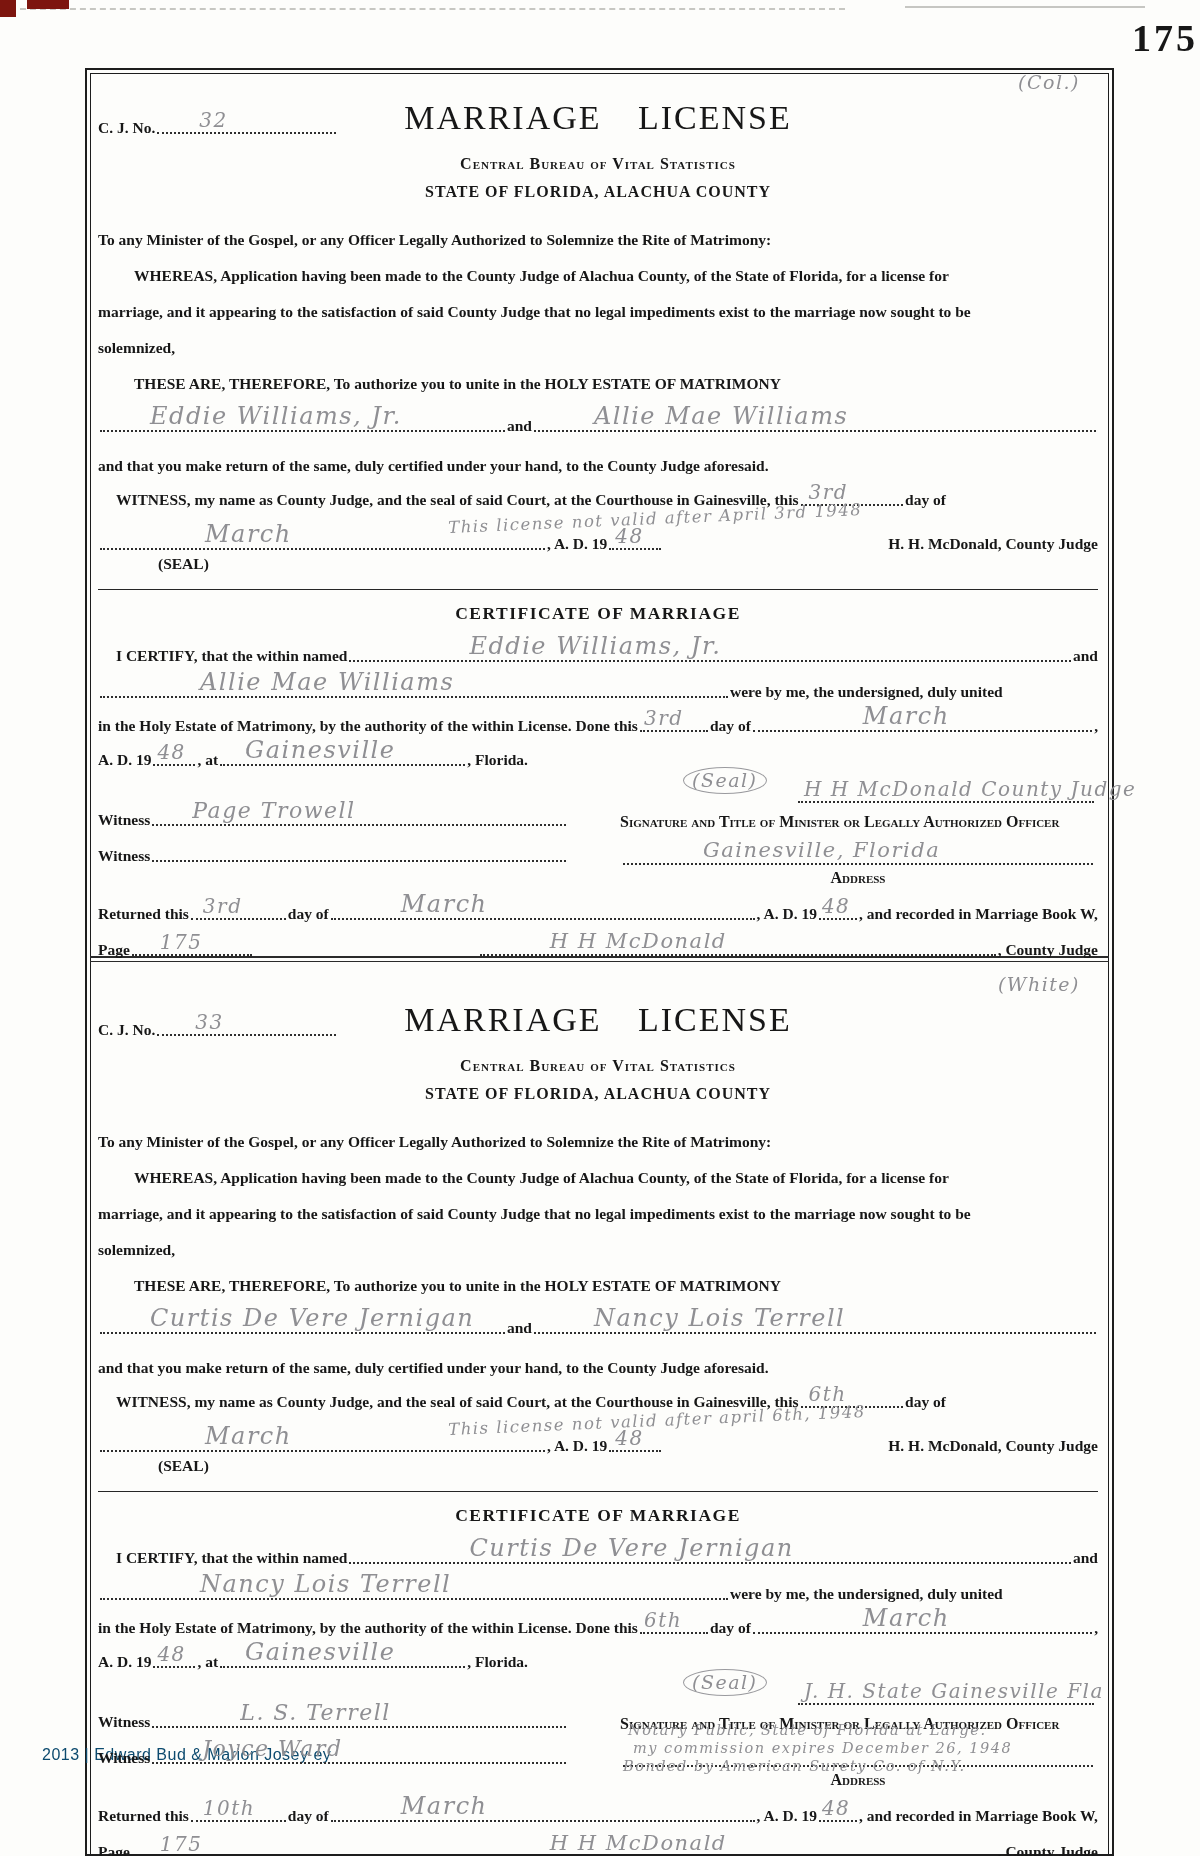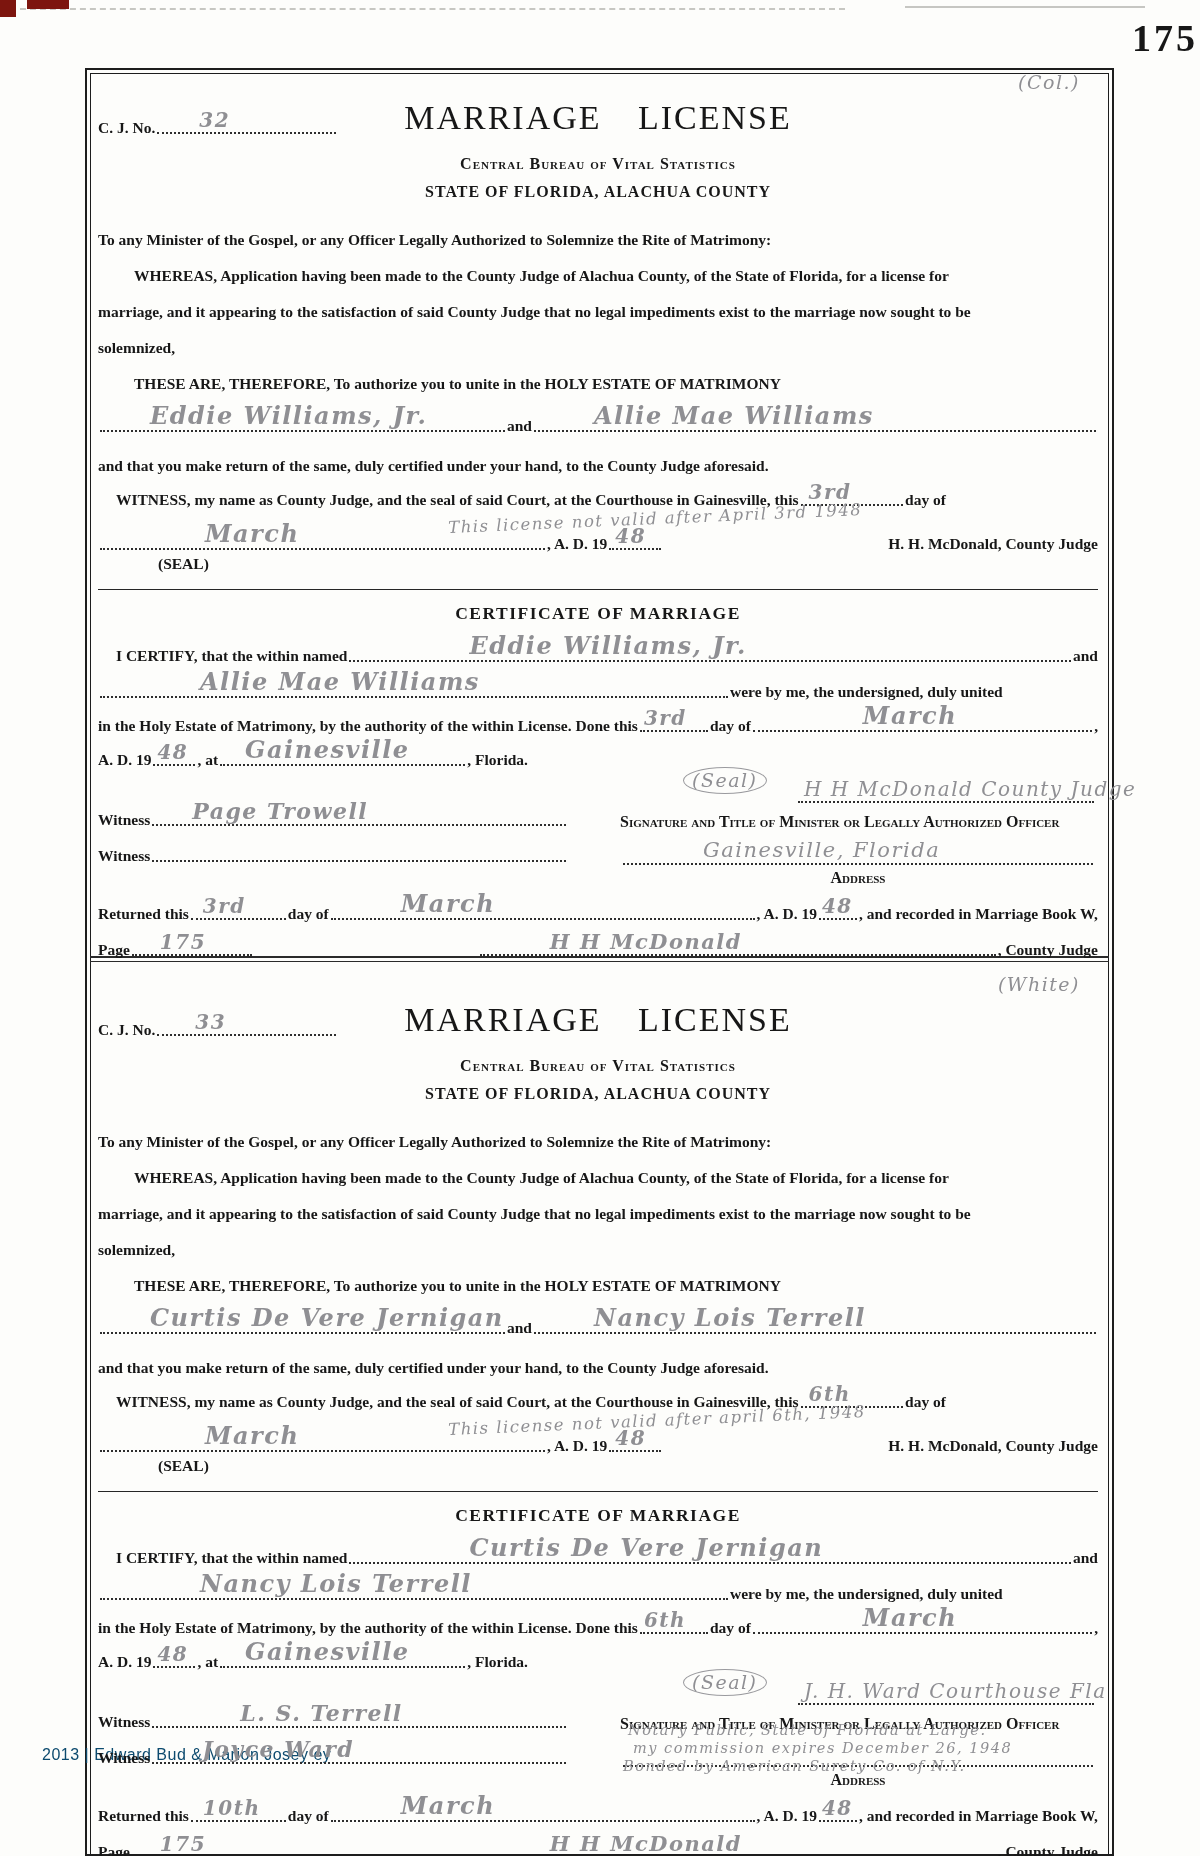--- a/index.html
+++ b/index.html
@@ -16,21 +16,21 @@
   .mark-b { position:absolute; left:27px; top:0; width:42px; height:9px; background:#7d150e; }
   .doc-box { position:absolute; left:85px; top:68px; width:1029px; height:1788px; border:2px solid #1d1d1d; }
   .doc-box-inner { position:absolute; left:3px; top:3px; right:3px; bottom:0; border-left:1px solid #1d1d1d; border-top:1px solid #1d1d1d; border-right:1px solid #1d1d1d; }
   .mid-divider { position:absolute; left:90px; top:956px; width:1019px; height:6px; border-top:2px solid #2a2a2a; border-bottom:1px solid #2a2a2a; }
   .watermark { position:absolute; left:42px; top:1746px; font-family:"Liberation Sans", sans-serif; font-size:16px; color:#0c4a6e; letter-spacing:.5px; }
   
   .license { position:absolute; left:98px; width:1000px; height:905px; }
   .lic-1 { top:73px; } .lic-2 { top:975px; }
   .row { position:absolute; display:flex; align-items:flex-end; }
   .p { white-space:nowrap; font-weight:700; font-size:15.5px; line-height:1.15; }
-  .fill { position:relative; border-bottom:2px dotted #2e2e2e; margin:0 2px 3px 2px; height:6px; align-self:flex-end;font-weight:bold; }
+  .fill { position:relative; border-bottom:2px dotted #2e2e2e; margin:0 2px 3px 2px; height:6px; align-self:flex-end; }
   .gap { border:none; }
   .linebox { position:absolute; border-bottom:2px dotted #2e2e2e; }
   .hw { position:absolute; bottom:2px; font-family:"DejaVu Serif", serif; font-style:italic; color:#8f8f93; white-space:nowrap; letter-spacing:1.5px; line-height:1; }
   .hw-lg { font-size:24px; } .hw-md { font-size:20px; } .hw-sm { font-size:14.5px; }
   .hw-free { position:absolute; font-family:"DejaVu Serif", serif; font-style:italic; color:#8f8f93; white-space:nowrap; letter-spacing:1.5px; line-height:1; }
   .corner-note { top:0; right:18px; font-size:19px; }
   .annotation { font-size:16.5px; transform:rotate(-2.5deg); }
   .seal-hw { font-size:19px; border:1.5px solid #9a9a9e; border-radius:50%; padding:3px 8px; }
   .lic-title { position:absolute; width:100%; text-align:center; font-size:34px; font-weight:400; letter-spacing:2px; word-spacing:26px; }
   .lic-sub1 { position:absolute; width:100%; text-align:center; font-variant:small-caps; font-weight:700; font-size:16px; letter-spacing:1px; }
@@ -310,21 +310,21 @@
     </span>
     <span class="p">, at</span>
     <span class="fill" style="flex:1;">
       <span class="hw hw-lg" style="left:25px;">Gainesville</span>
     </span>
     <span class="p">, Florida.</span>
   </div>
 
   <div class="hw-free seal-hw" style="top:694px; left:585px;">(Seal)</div>
   <div class="linebox" style="top:700px; left:700px; width:296px; height:30px;">
-    <span class="hw hw-md" style="left:6px;">J. H. Ward   Courthouse Fla</span>
+    <span class="hw hw-md" style="left:6px;">J. H. State   Gainesville Fla</span>
   </div>
 
   <div class="row" style="top:728px; left:0; width:470px; height:28px;">
     <span class="p">Witness</span>
     <span class="fill" style="flex:1;">
       <span class="hw hw-lg" style="left:40px; font-size:22px;margin-left:48px;">L. S. Terrell</span>
     </span>
   </div>
   <div class="caption" style="top:740px; left:522px;">Signature and Title of Minister or Legally Authorized Officer</div>
 

